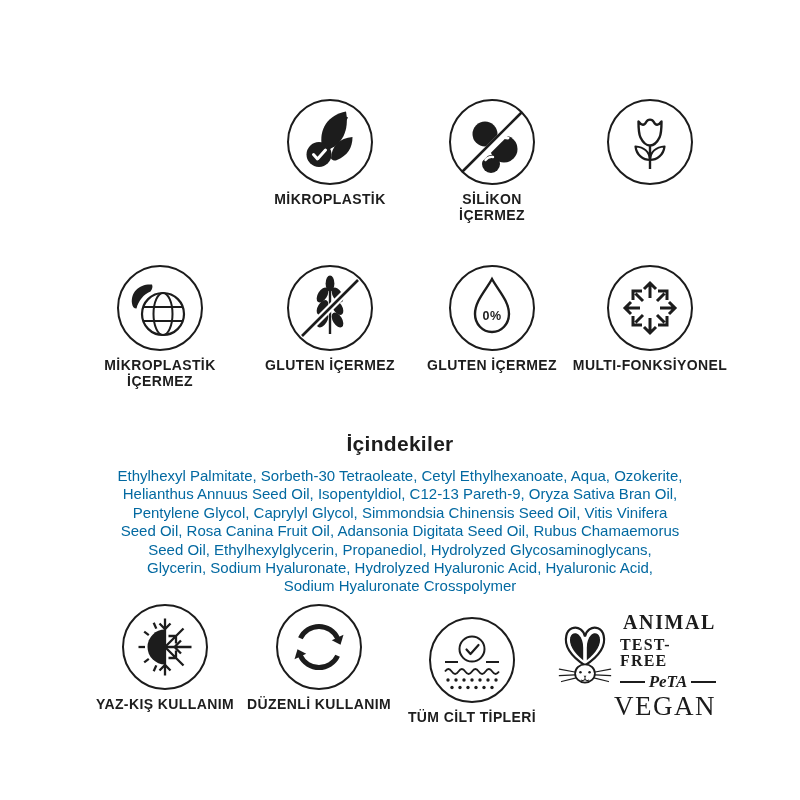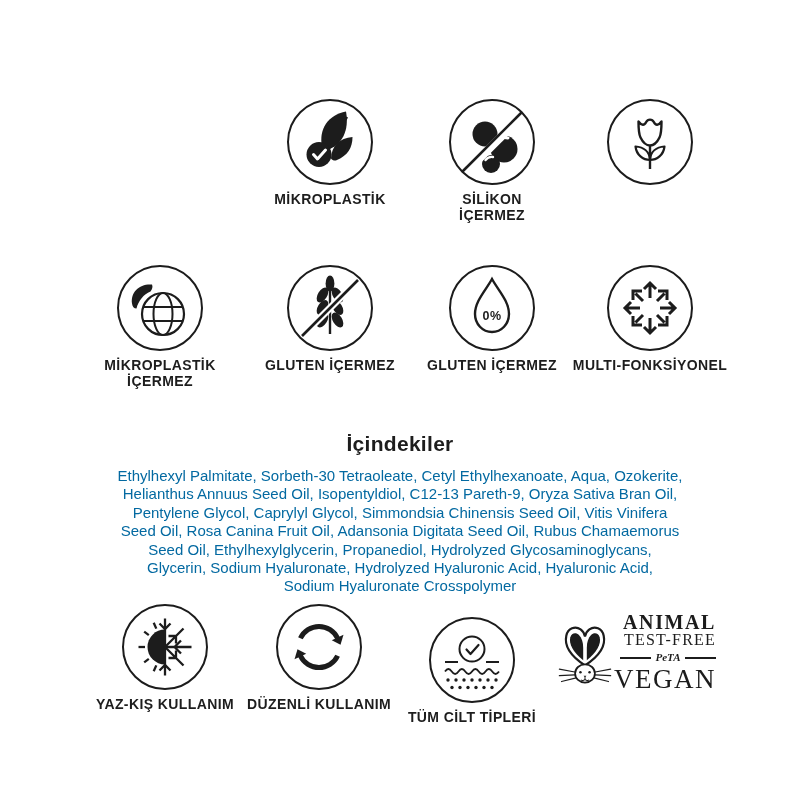--- a/index.html
+++ b/index.html
@@ -15,24 +15,24 @@
   .ring{stroke:#1c1c1c;stroke-width:2;fill:none;}
   .heading{position:absolute;left:0;right:0;top:415px;text-align:center;
            font-size:21px;font-weight:bold;letter-spacing:.3px;}
   .ingredients-text{position:absolute;left:50%;transform:translateX(-50%);top:452px;width:690px;
            text-align:center;font-size:15px;line-height:18.4px;letter-spacing:0;
            white-space:pre-line;color:#0369a1;}
   .peta-logo{position:absolute;left:552px;top:608px;display:flex;align-items:flex-start;}
   .peta-text{display:flex;flex-direction:column;align-items:flex-end;width:96px;margin-left:2px;
              font-family:"Liberation Serif",serif;color:#1c1c1c;margin-top:4px;}
   .peta-animal{font-weight:bold;font-size:20px;line-height:1;letter-spacing:1.6px;}
-  .peta-testfree{font-weight:normal;font-size:16px;line-height:1;letter-spacing:1.2px;}
+  .peta-testfree{font-weight:bold;font-size:16px;line-height:1;letter-spacing:1.2px;margin-top:5px;}
   .peta-divider{display:flex;align-items:center;width:100%;margin:4px 0 3px;}
   .peta-divider .dash{flex:1;height:2px;background:#1c1c1c;}
-  .peta-script{font-style:italic;font-weight:bold;font-size:11px;padding:0 4px;line-height:1;}
+  .peta-script{font-style:italic;font-weight:bold;font-size:17px;padding:0 4px;line-height:1;}
   .peta-vegan{font-weight:normal;font-size:27px;line-height:1;letter-spacing:1.5px;}
 </style>
 </head>
 <body>
 
 <div class="canvas">
 
 
   <div class="badge" style="left:230px;top:98px">
     <span class="icon-wrap">

